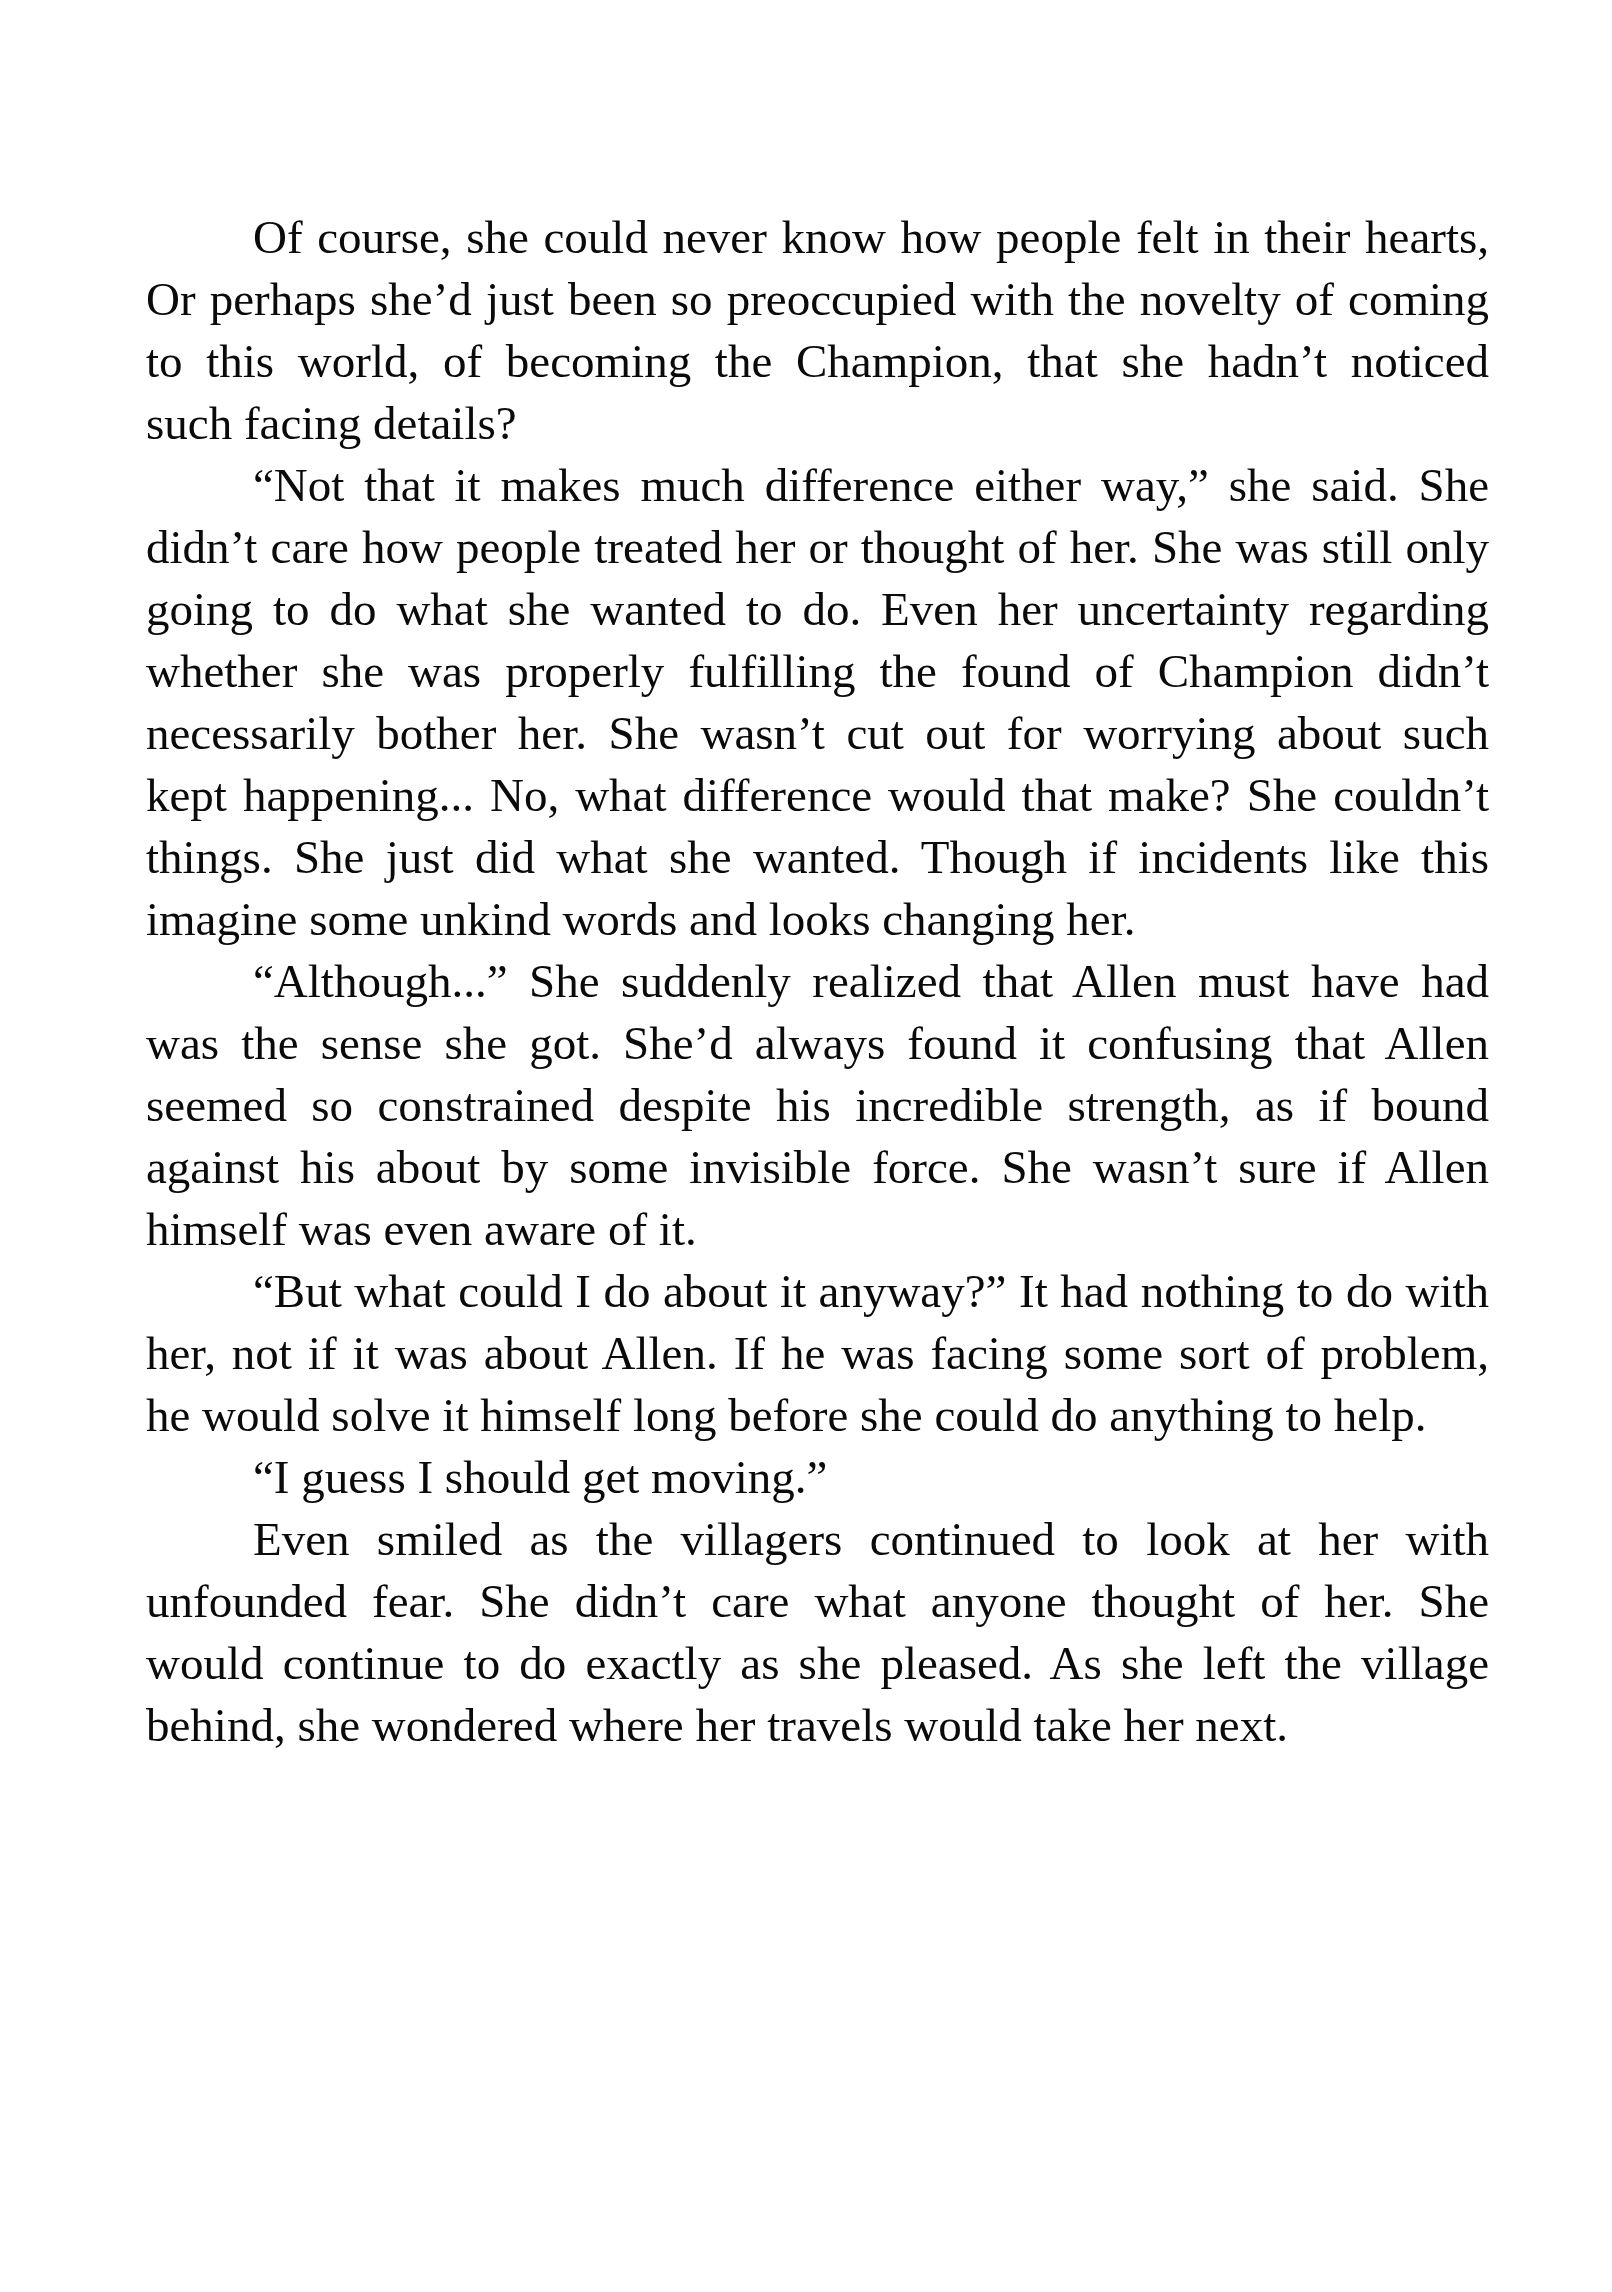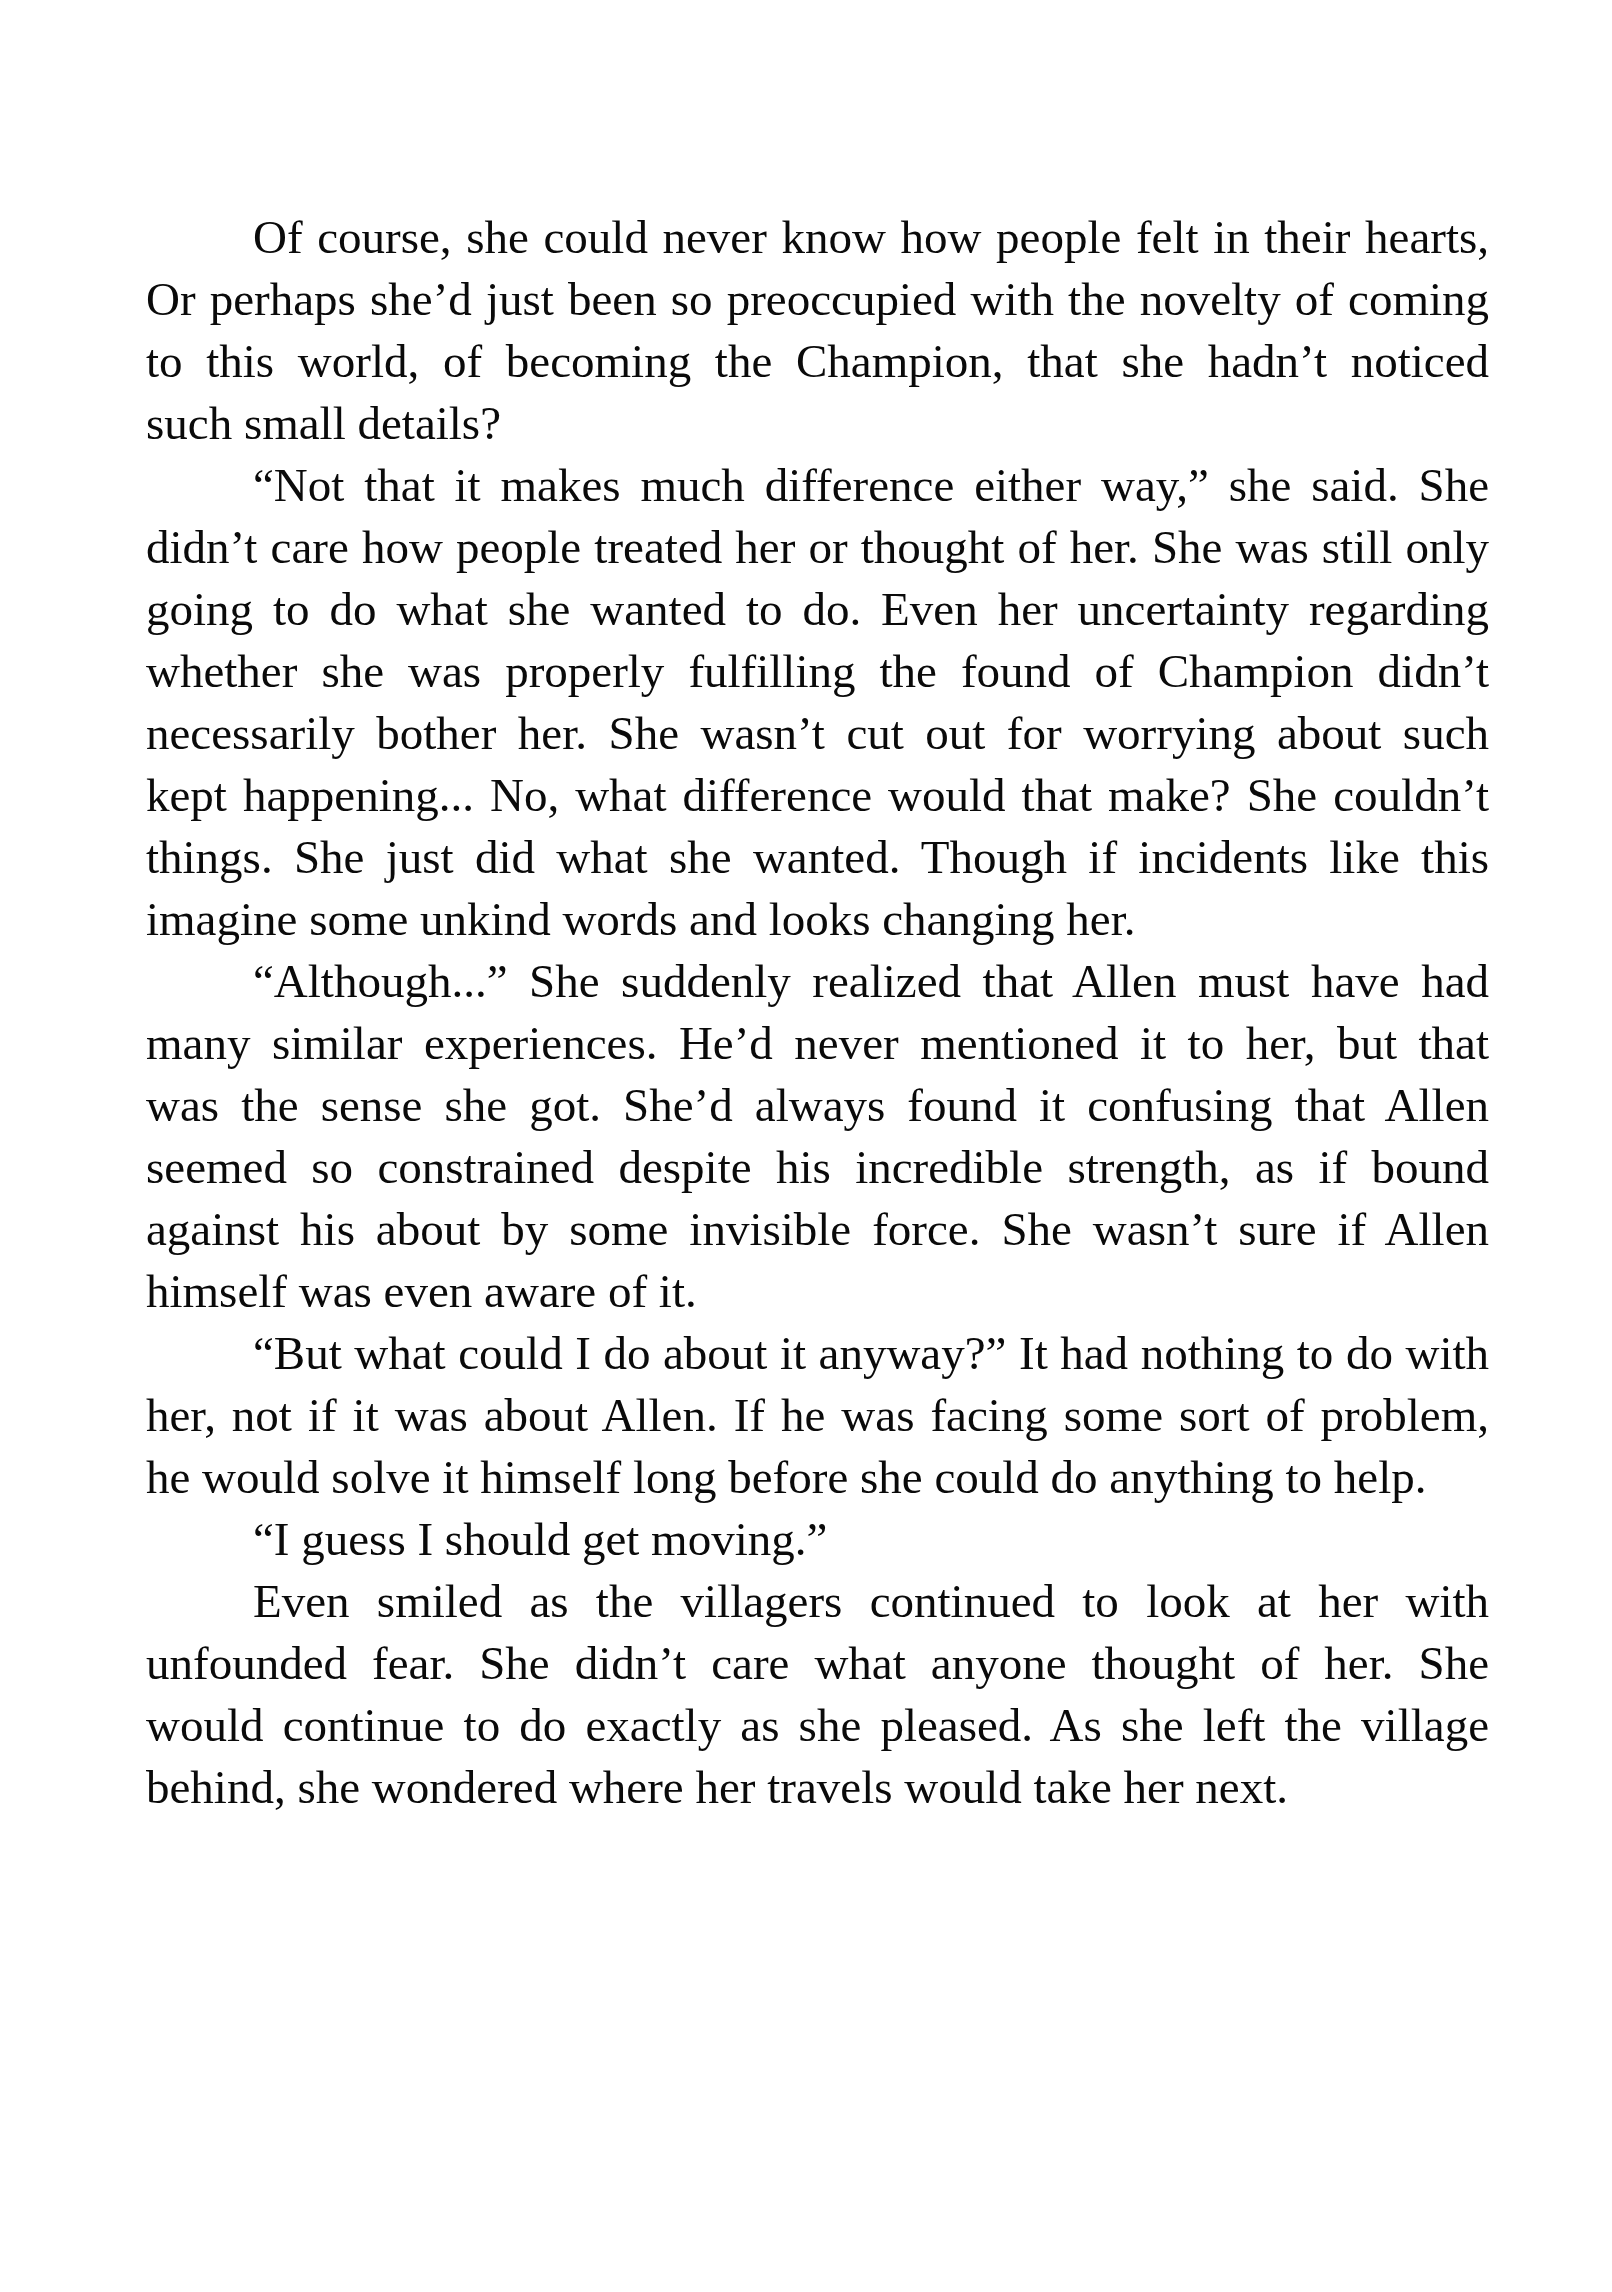--- a/index.html
+++ b/index.html
@@ -44,35 +44,34 @@
 </style>
 </head>
 <body>
 
 <div class="page">
   <div class="text-block">
       <div class="paragraph">
         <div class="line indent fill">Of course, she could never know how people felt in their hearts,</div>
         <div class="line fill">Or perhaps she’d just been so preoccupied with the novelty of coming</div>
         <div class="line fill">to this world, of becoming the Champion, that she hadn’t noticed</div>
-        <div class="line">such small details?</div>
+        <div class="line">such facing details?</div>
       </div>
       <div class="paragraph">
         <div class="line indent fill">“Not that it makes much difference either way,” she said. She</div>
         <div class="line fill">didn’t care how people treated her or thought of her. She was still only</div>
         <div class="line fill">going to do what she wanted to do. Even her uncertainty regarding</div>
         <div class="line fill">whether she was properly fulfilling the found of Champion didn’t</div>
         <div class="line fill">necessarily bother her. She wasn’t cut out for worrying about such</div>
         <div class="line fill">kept happening... No, what difference would that make? She couldn’t</div>
         <div class="line fill">things. She just did what she wanted. Though if incidents like this</div>
         <div class="line">imagine some unkind words and looks changing her.</div>
       </div>
       <div class="paragraph">
         <div class="line indent fill">“Although...” She suddenly realized that Allen must have had</div>
-        <div class="line fill">many similar experiences. He’d never mentioned it to her, but that</div>
         <div class="line fill">was the sense she got. She’d always found it confusing that Allen</div>
         <div class="line fill">seemed so constrained despite his incredible strength, as if bound</div>
         <div class="line fill">against his about by some invisible force. She wasn’t sure if Allen</div>
         <div class="line">himself was even aware of it.</div>
       </div>
       <div class="paragraph">
         <div class="line indent fill">“But what could I do about it anyway?” It had nothing to do with</div>
         <div class="line fill">her, not if it was about Allen. If he was facing some sort of problem,</div>
         <div class="line">he would solve it himself long before she could do anything to help.</div>
       </div>

